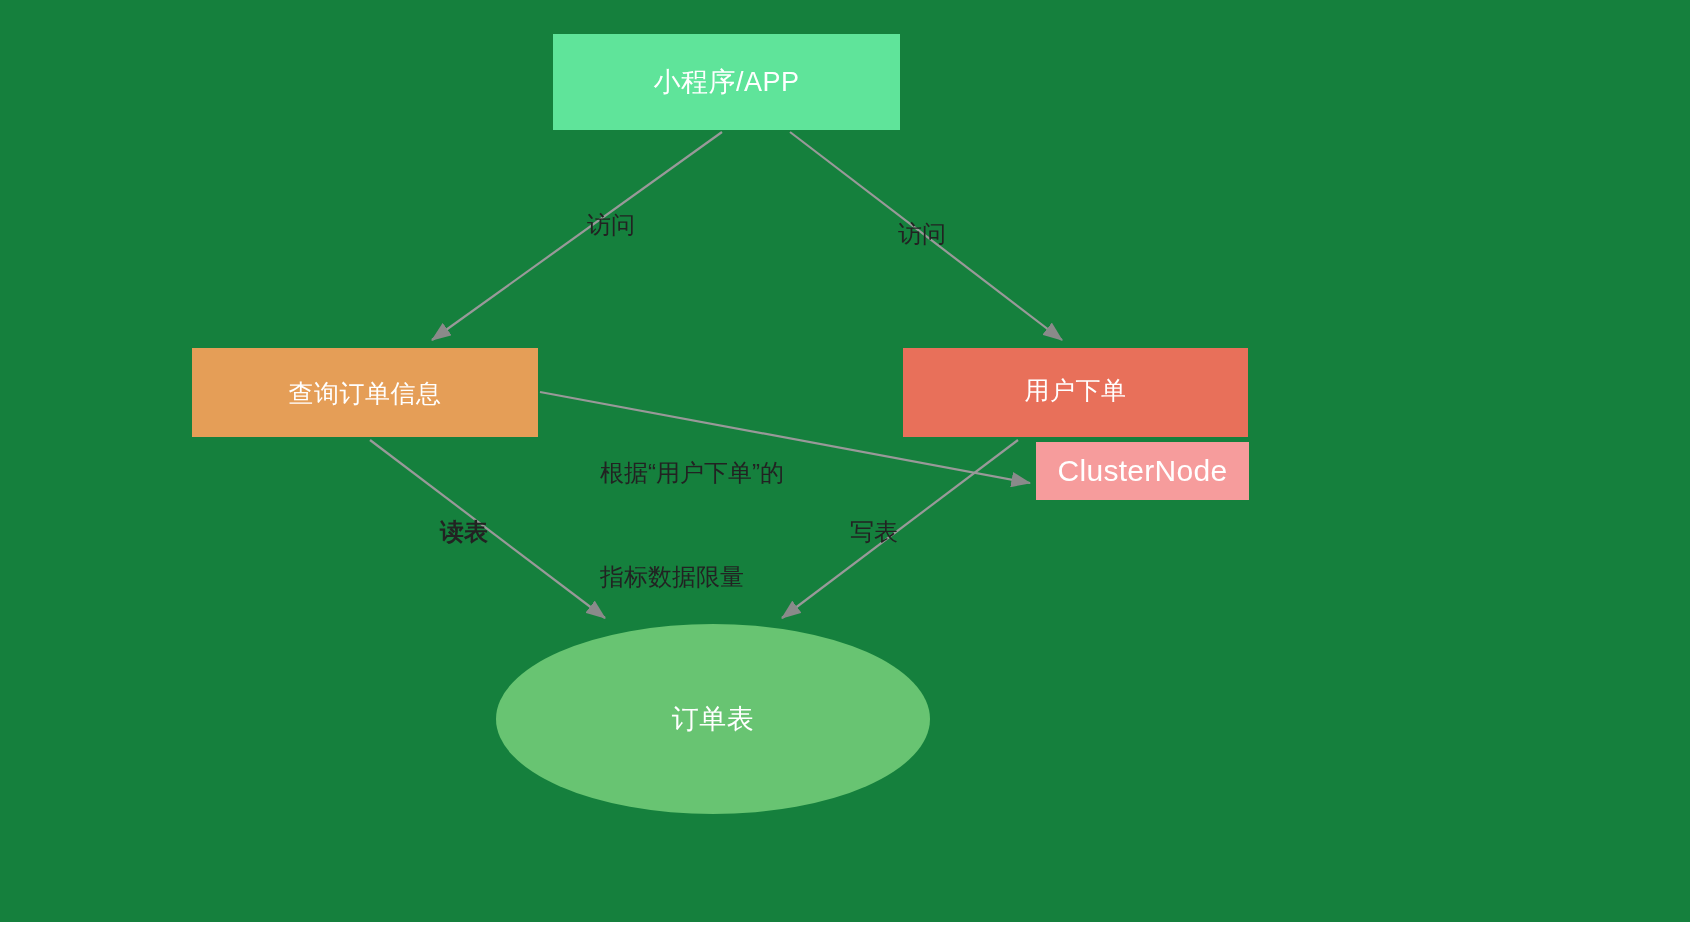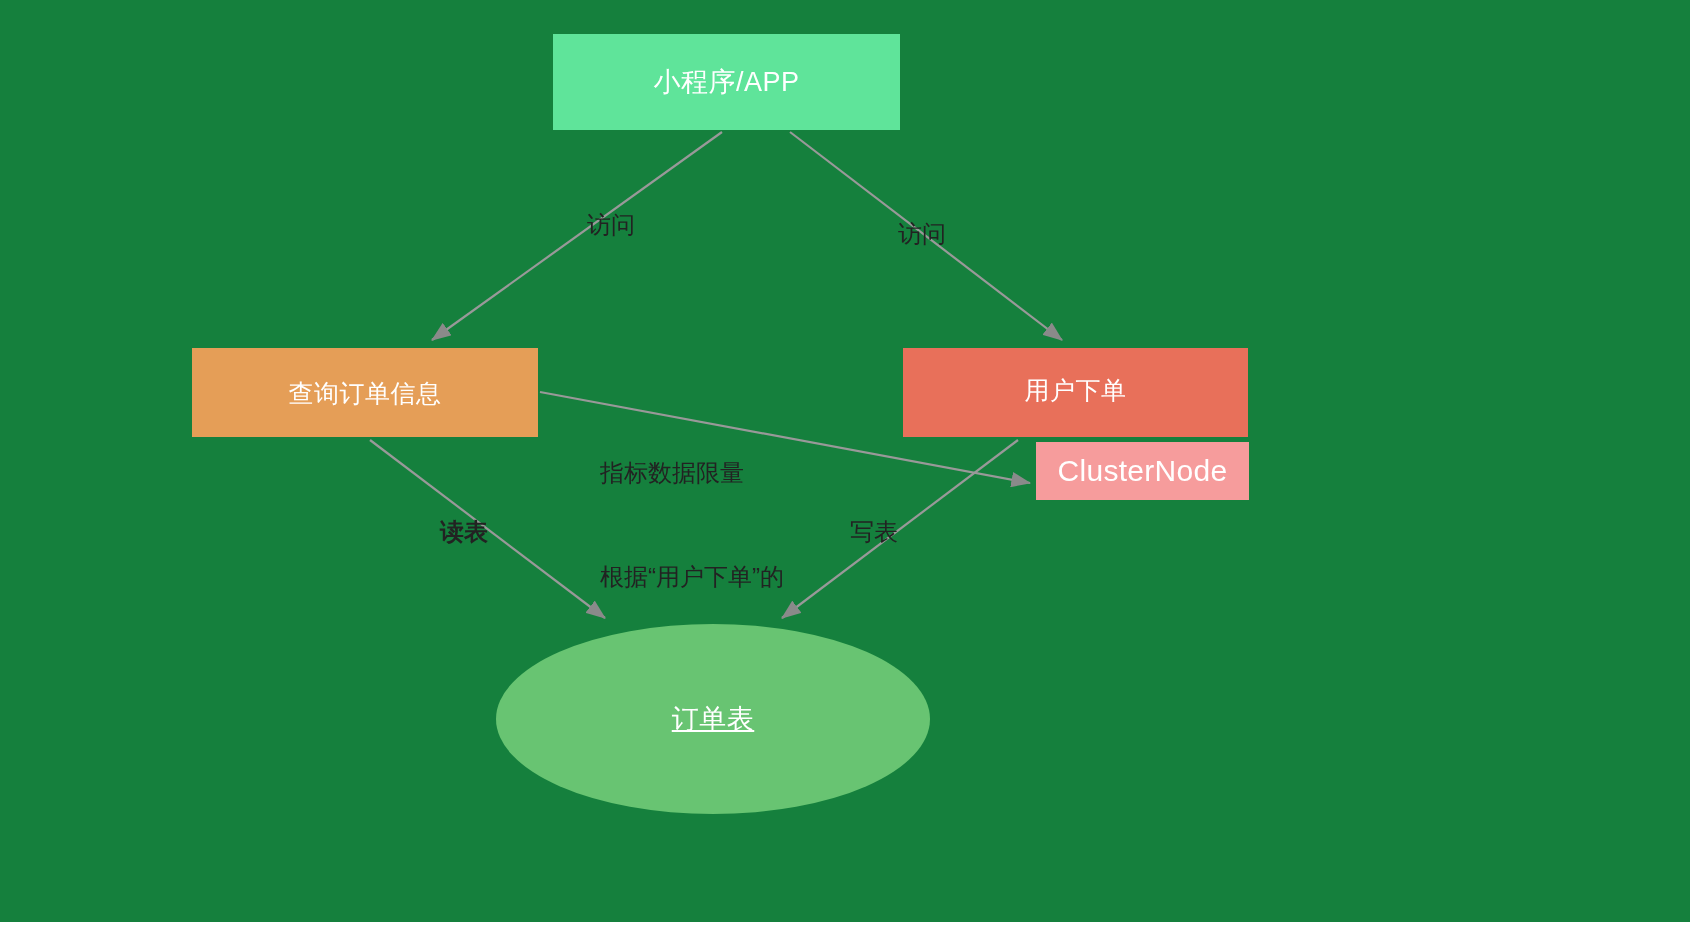--- a/index.html
+++ b/index.html
@@ -75,21 +75,20 @@
   }
   .node-table {
     left: 496px;
     top: 624px;
     width: 434px;
     height: 190px;
     background: #68c472;
     border-radius: 50%;
     font-size: 27px;
     letter-spacing: 0.5px;
-    text-decoration: underline;
   }
   .edge-label {
     position: absolute;
     color: #222222;
     font-size: 24px;
     line-height: 1.45;
     white-space: pre;
     user-select: none;
   }
   .lbl-visit-left  { left: 587px; top: 208px; }
@@ -134,17 +133,17 @@
 
   <div class="edge-label lbl-visit-left">访问</div>
 
   <div class="edge-label lbl-visit-right">访问</div>
 
   <div class="edge-label lbl-read">读表</div>
 
   <div class="edge-label lbl-write">写表</div>
 
   <div class="edge-label lbl-metric">
+    <span>根据“用户下单”的</span>
     <span>指标数据限量</span>
-    <span>根据“用户下单”的</span>
   </div>
 
 </div>
 
 </body></html>

